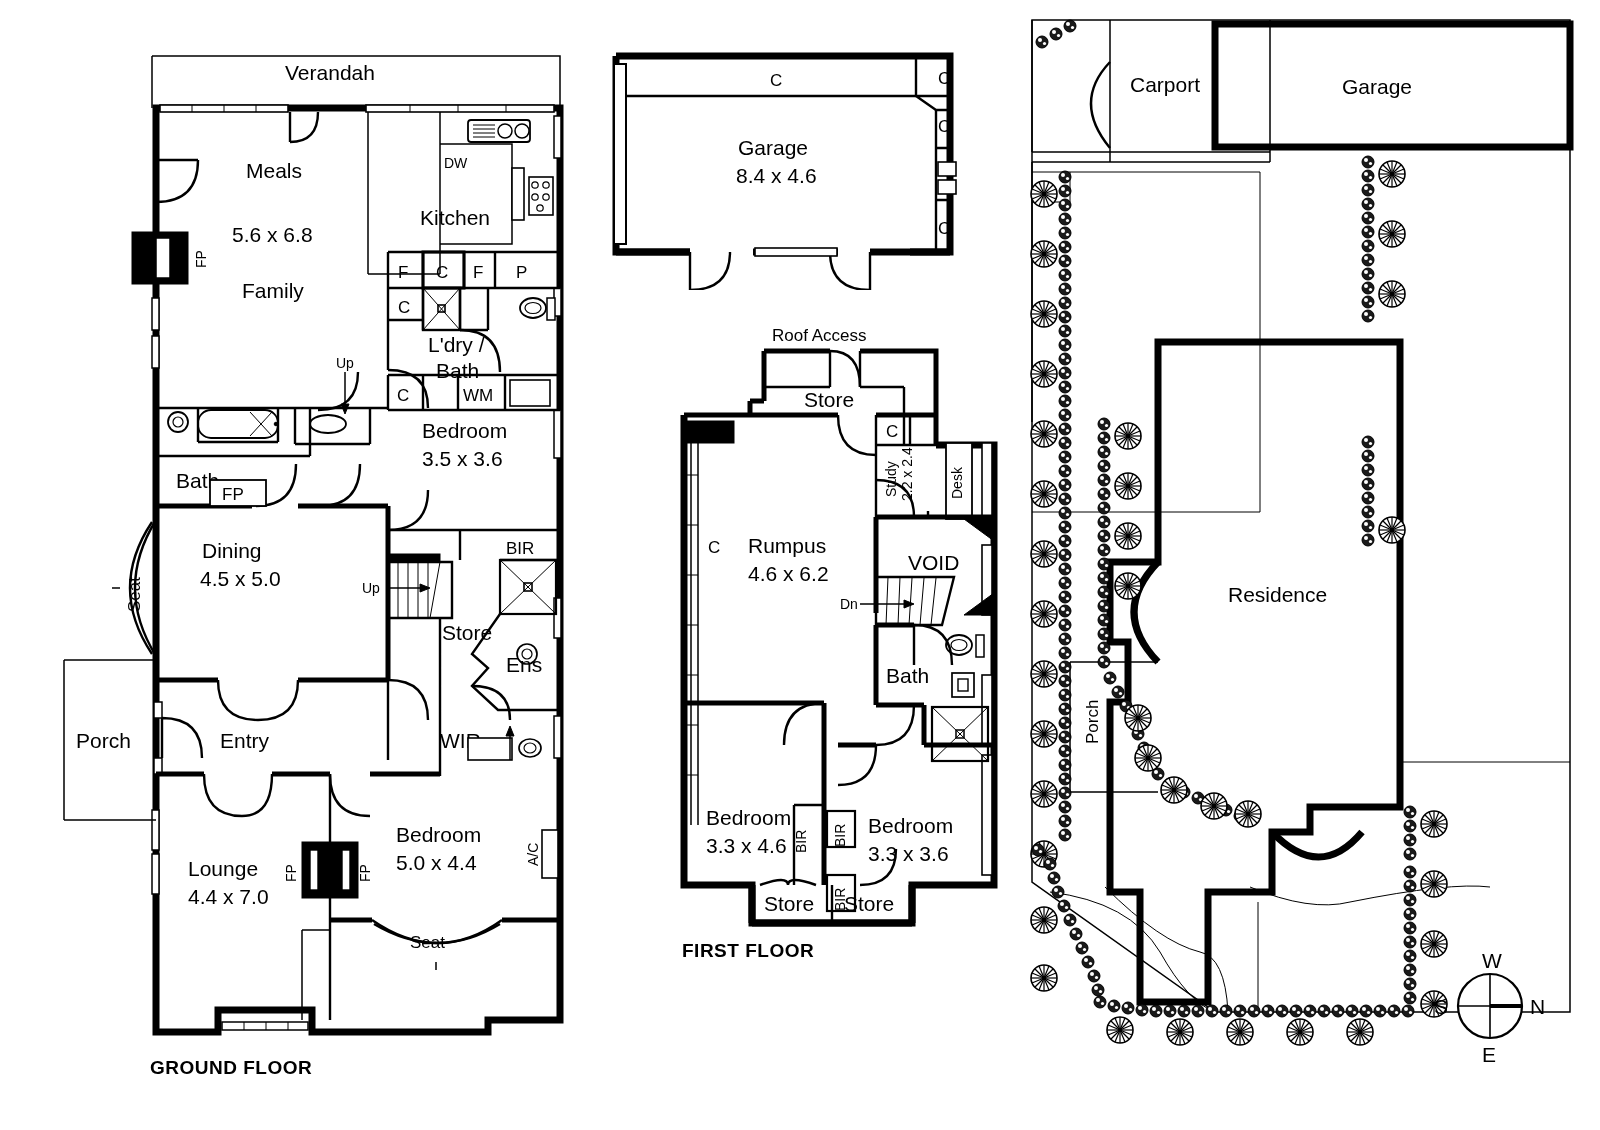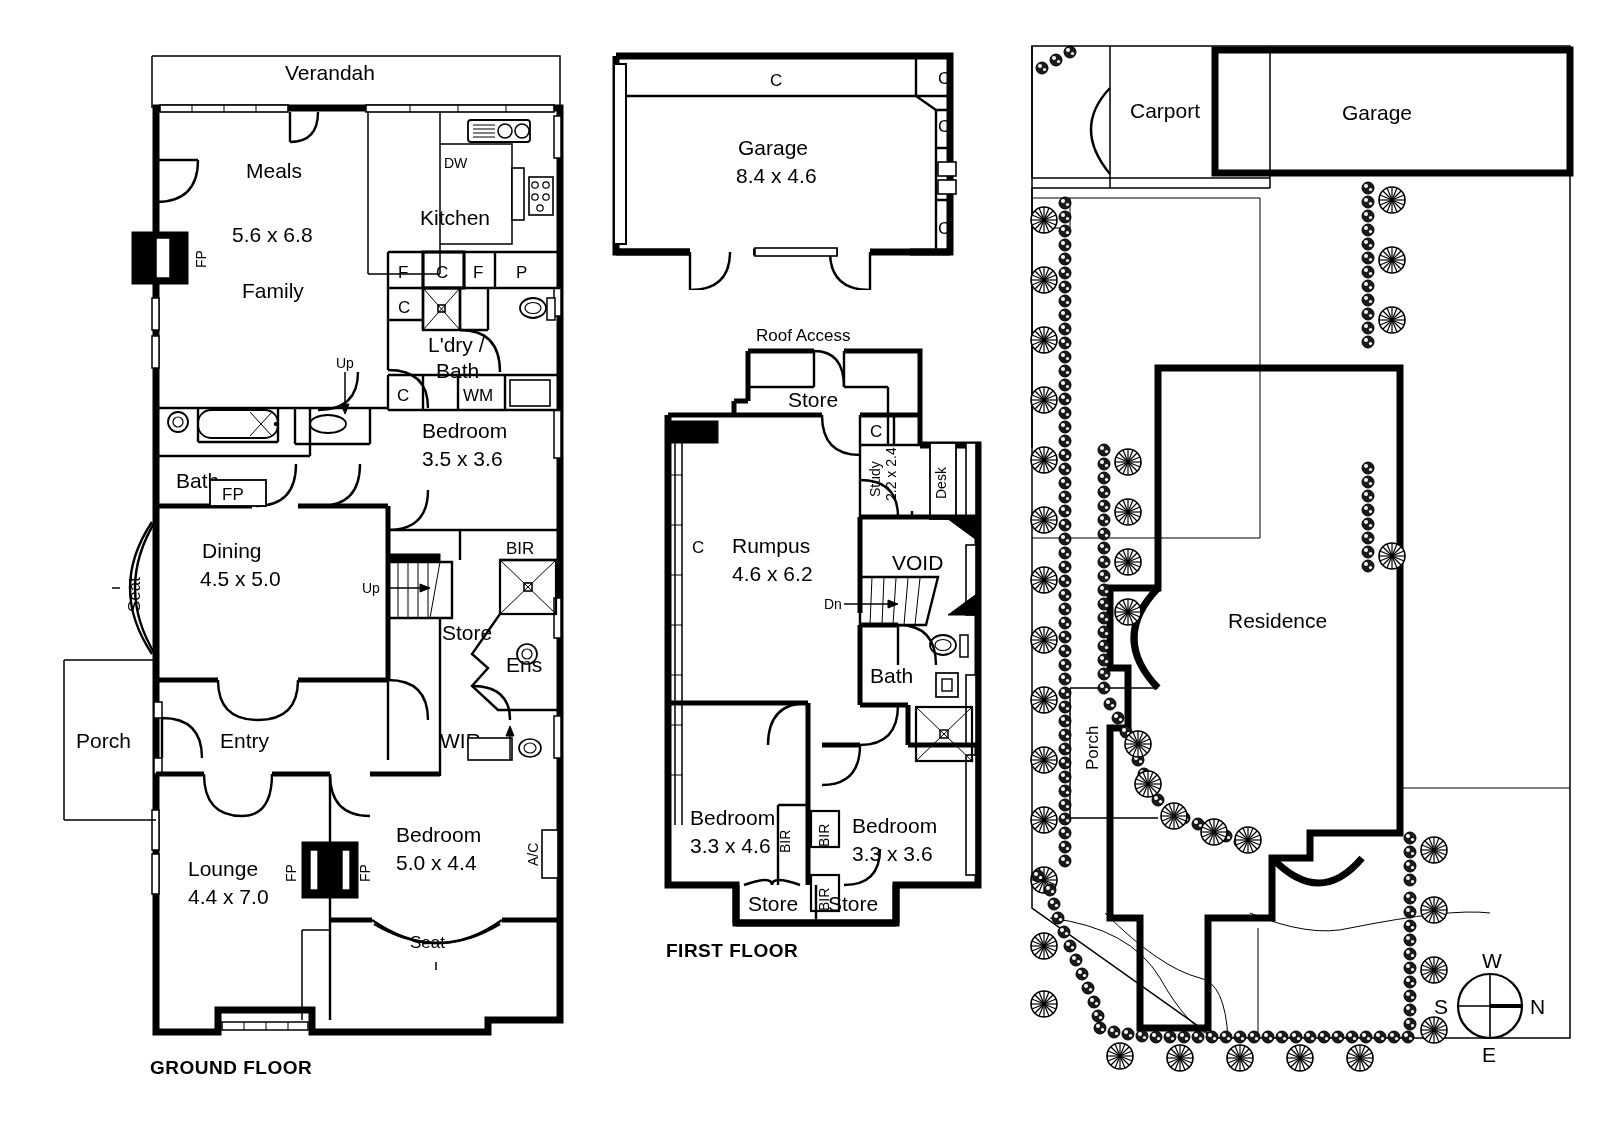--- a/index.html
+++ b/index.html
@@ -294,21 +294,21 @@
 
   <text class="lbl" x="140" y="115">Garage</text>
   <text class="lbl" x="138" y="143">8.4 x 4.6</text>
 
   <path class="w-in" d="M92 212 L92 250 M92 250 Q132 250 132 212"></path>
   <path class="w-in" d="M272 212 L272 250 M272 250 Q232 250 232 212"></path>
   <rect x="157" y="208" width="82" height="8" class="whitefill" stroke="#000" stroke-width="1.6"></rect>
 </svg>
 </div>
 
-<div class="plan" style="left:648px;top:325px;text-align:right;">
+<div class="plan" style="left:664px;top:325px;text-align:right;">
 <svg width="350" height="640" viewBox="0 0 350 640">
 
   <text class="lbl-sm" x="108" y="16">Roof Access</text>
 
   <path class="w-mid" d="M100 26 L166 26 M196 26 L272 26 L272 120 M100 26 L100 76 M86 76 L100 76 M86 76 L86 90 M20 90 L86 90"></path>
   <path class="w-in" d="M100 62 L166 62 M166 26 L166 62 M196 26 L196 62 M196 62 L240 62 M240 62 L240 120"></path>
   <path class="w-in" d="M166 26 Q196 26 196 62"></path>
   <text class="lbl" x="140" y="82">Store</text>
 
   <path class="w-out" d="M20 90 L20 560 L88 560 L88 598 L248 598 L248 560 L330 560 L330 120 L272 120"></path>
@@ -404,21 +404,21 @@
   <path class="w-in" d="M168 560 L168 598"></path>
   <path class="w-in" d="M96 560 Q124 550 124 560 M124 560 Q124 550 152 560"></path>
   <path class="w-in" d="M196 560 Q232 560 232 524"></path>
   <text class="lbl" x="100" y="586">Store</text>
   <text class="lbl" x="180" y="586">Store</text>
 
   <text class="floortitle" x="18" y="632">FIRST FLOOR</text>
 </svg>
 </div>
 
-<div class="plan" style="left:1010px;top:28px;">
+<div class="plan" style="left:1010px;top:2px;">
 <svg width="580" height="1070" viewBox="0 0 580 1070">
   <defs>
     <g id="tree">
       <circle cx="0" cy="0" r="13" fill="#fff" stroke="#000" stroke-width="1.6"></circle>
       <g stroke="#000" stroke-width="1.2">
         <line x1="-13" y1="0" x2="13" y2="0"></line>
         <line x1="0" y1="-13" x2="0" y2="13"></line>
         <line x1="-9" y1="-9" x2="9" y2="9"></line>
         <line x1="-9" y1="9" x2="9" y2="-9"></line>
         <line x1="-12" y1="-5" x2="12" y2="5"></line>

